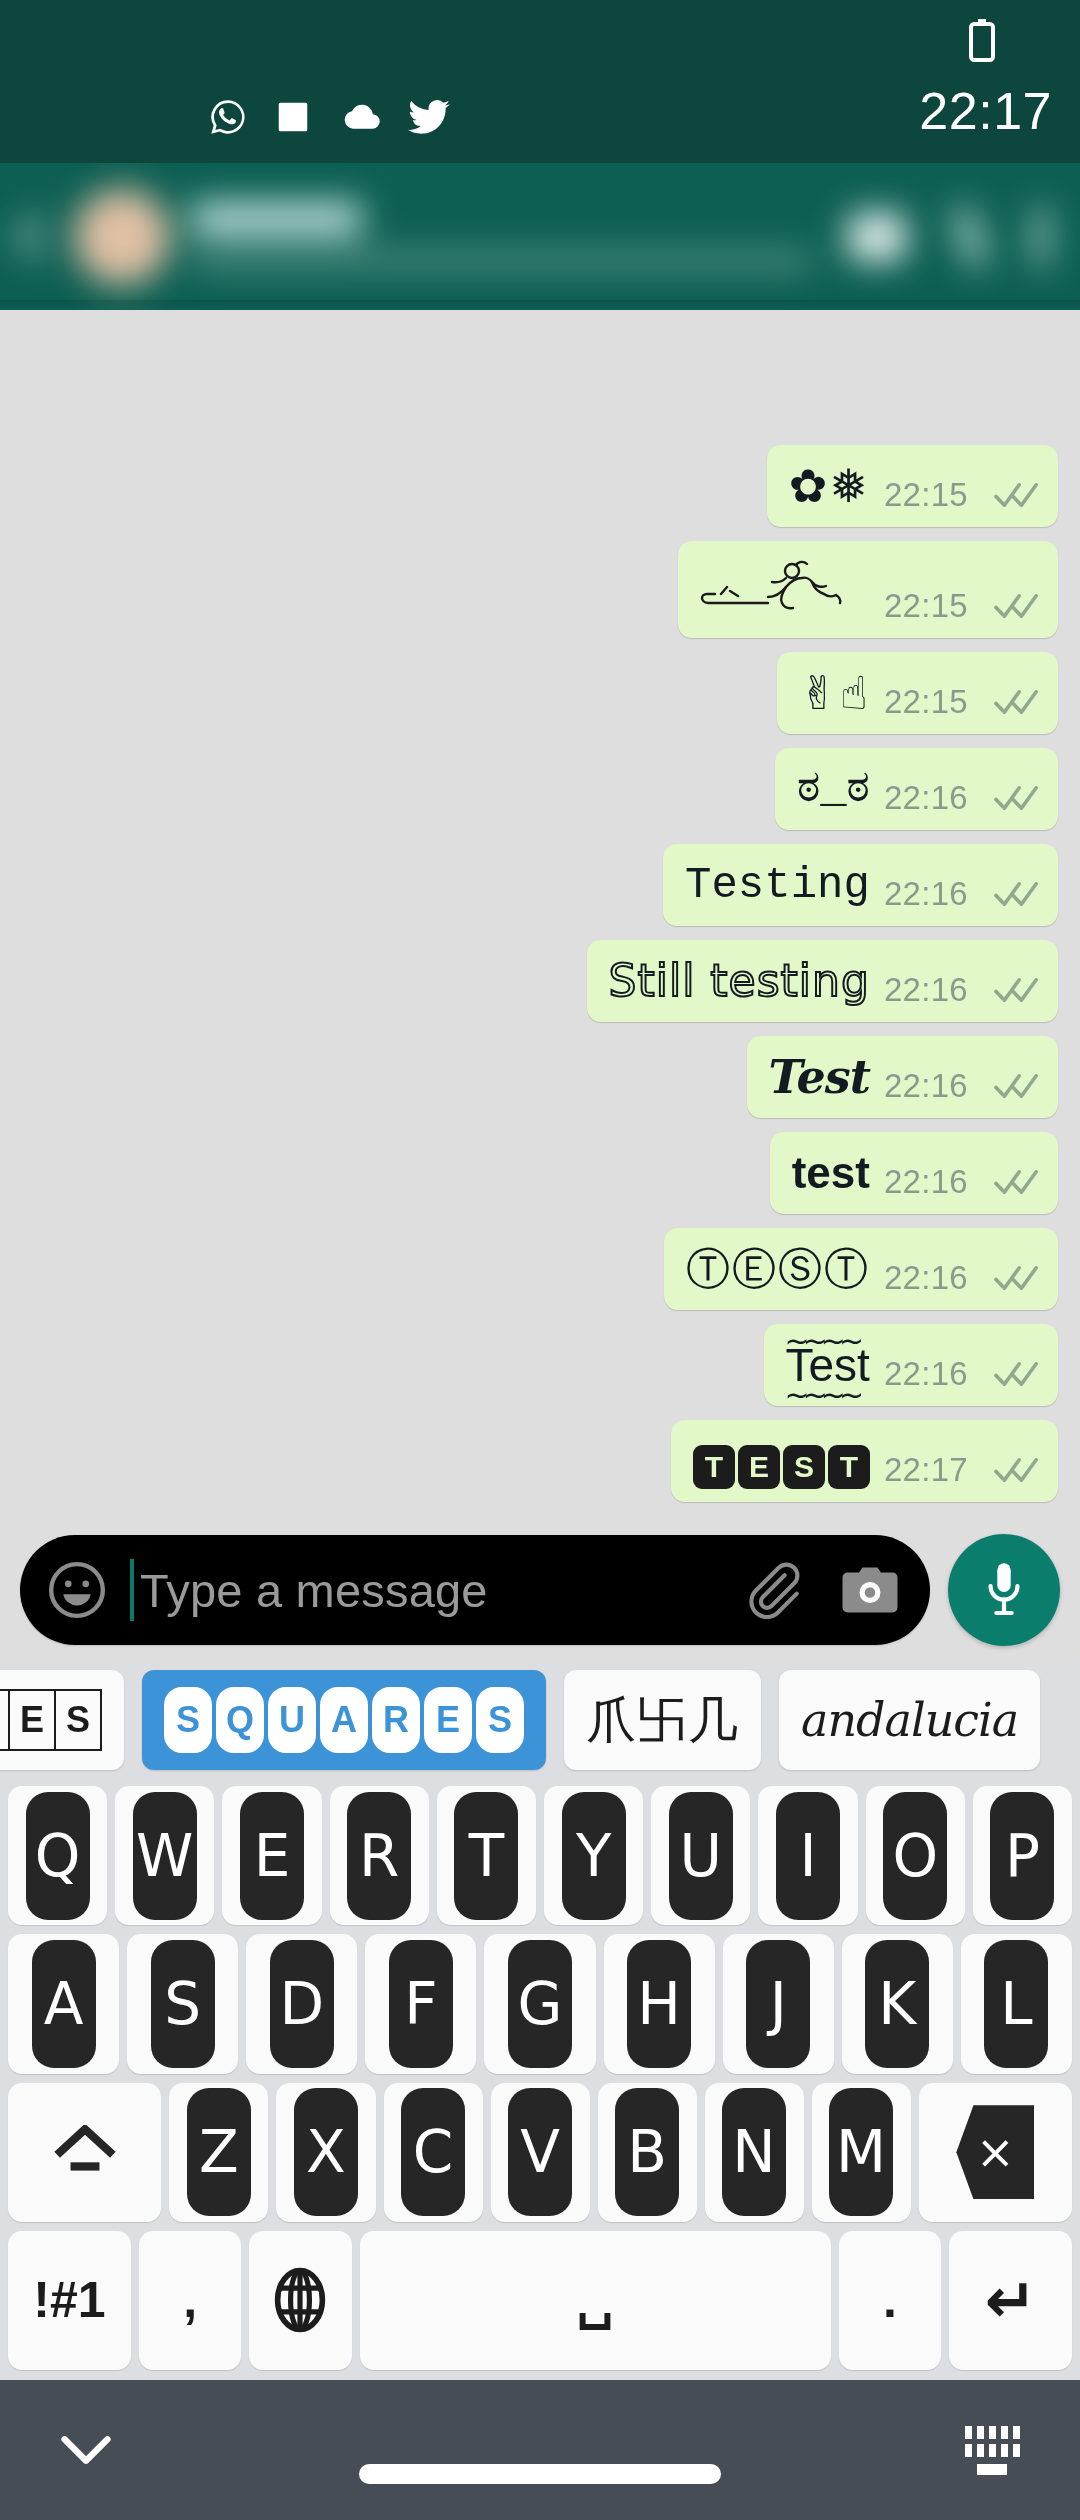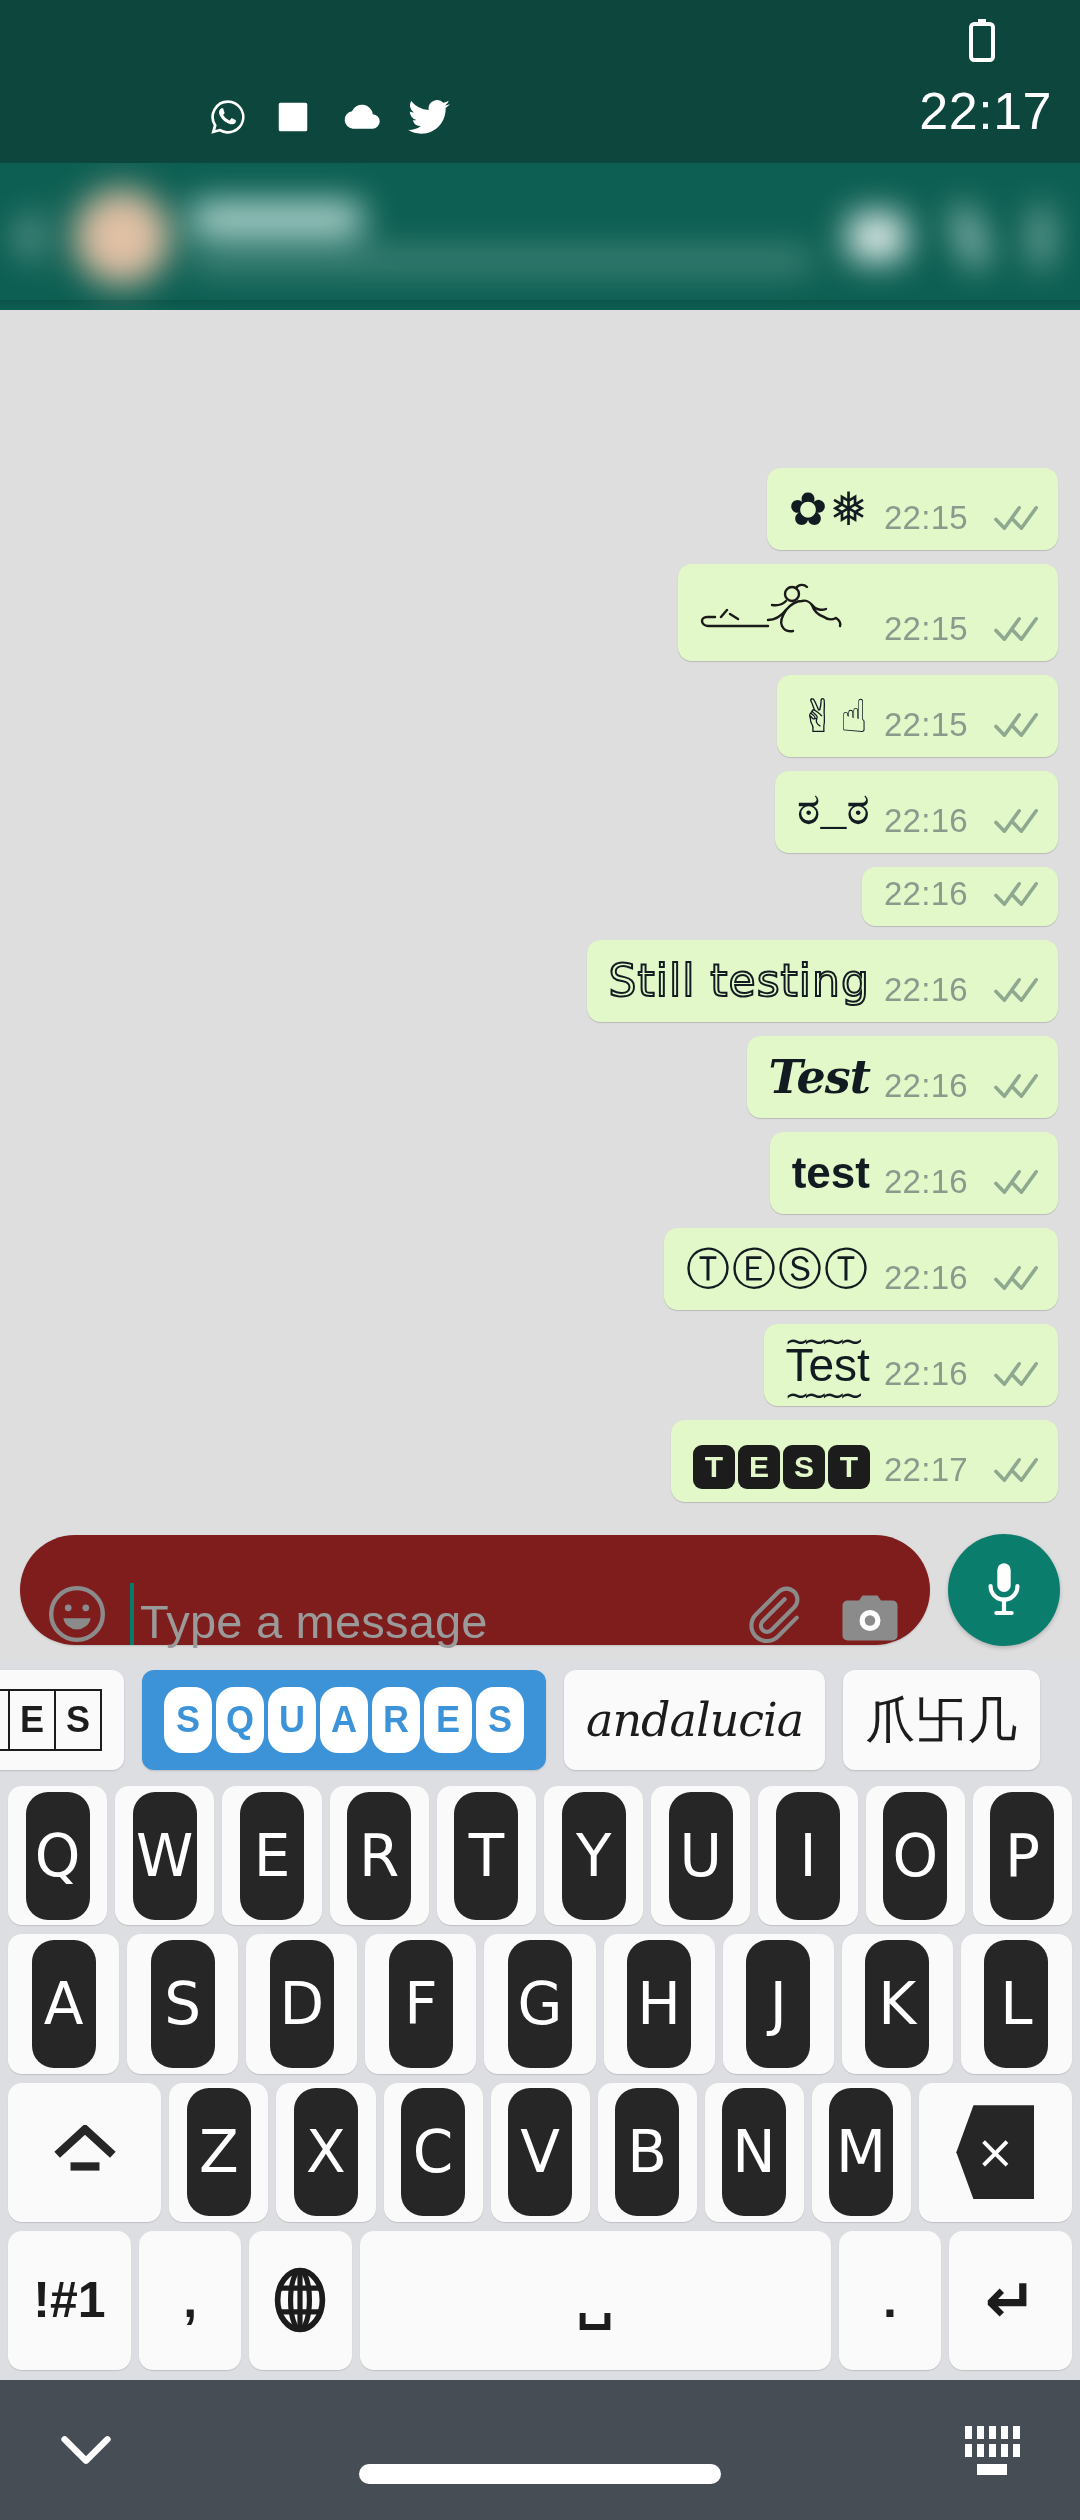--- a/index.html
+++ b/index.html
@@ -90,23 +90,24 @@
     border-radius:9px; font-size:30px; font-weight:700;
     font-family:"Liberation Sans",sans-serif;
   }
 
   
   .inputbar{
     flex:0 0 140px; background:#dedede; display:flex; align-items:center;
     padding:0 20px; gap:18px;
   }
   .composer{
-    flex:1 1 auto; height:110px; background:#7f1d1d; border-radius:56px;
-    display:flex; align-items:flex-end; padding:0 30px 0 26px; gap:0;
+    flex:1 1 auto; height:110px; background:#000000; border-radius:56px;
+    display:flex; align-items:center; padding:0 30px 0 26px; gap:0;
     box-shadow:0 1px 2px rgba(0,0,0,.14);
+    text-decoration:underline;
   }
   .emoji-btn{ width:62px; height:62px; flex:0 0 auto; }
   .caret{ width:4px; height:62px; background:#0a7a6b; margin:0 6px 0 22px; flex:0 0 auto;}
   .placeholder{ flex:1 1 auto; color:#9a9a9a; font-size:47px; line-height:1; letter-spacing:.2px;}
   .clip-btn{ width:62px; height:62px; flex:0 0 auto; margin-right:36px;}
   .cam-btn{ width:60px; height:54px; flex:0 0 auto;}
   .mic-btn{
     width:112px; height:112px; border-radius:50%; background:#0a7d6c;
     display:flex; align-items:center; justify-content:center; flex:0 0 auto;
     box-shadow:0 2px 4px rgba(0,0,0,.2);
@@ -321,20 +322,21 @@
             <span class="ts">22:16</span>
             <svg class="ticks" viewBox="0 0 23 15">
               <path d="M1 8.2 5.2 12.6 12.6 2.4" fill="none" stroke="#8fa890" stroke-width="1.8" stroke-linecap="round" stroke-linejoin="round"></path>
               <path d="M9.5 8.2 13.7 12.6 21.1 2.4" fill="none" stroke="#8fa890" stroke-width="1.8" stroke-linecap="round" stroke-linejoin="round"></path>
             </svg>
           </div>
         </div>
       </div>
       <div class="msg-row">
         <div class="bubble">
+          <div class="bubble-text fv-mono">Testing</div>
           <div class="meta">
             <span class="ts">22:16</span>
             <svg class="ticks" viewBox="0 0 23 15">
               <path d="M1 8.2 5.2 12.6 12.6 2.4" fill="none" stroke="#8fa890" stroke-width="1.8" stroke-linecap="round" stroke-linejoin="round"></path>
               <path d="M9.5 8.2 13.7 12.6 21.1 2.4" fill="none" stroke="#8fa890" stroke-width="1.8" stroke-linecap="round" stroke-linejoin="round"></path>
             </svg>
           </div>
         </div>
       </div>
       <div class="msg-row">
@@ -457,24 +459,24 @@
           <span>S</span>
           <span>Q</span>
           <span>U</span>
           <span>A</span>
           <span>R</span>
           <span>E</span>
           <span>S</span>
         </span>
       </div>
       <div class="chip">
+        <span class="cjk">爪卐几</span>
+      </div>
+      <div class="chip">
         <span class="cursiv">andalucia</span>
-      </div>
-      <div class="chip">
-        <span class="cjk">爪卐几</span>
       </div>
     </div>
 
   <div class="keyboard" id="kb">
       <div class="krow">
         <div class="key">
           <span class="keycap">Q</span>
         </div>
         <div class="key">
           <span class="keycap">W</span>

